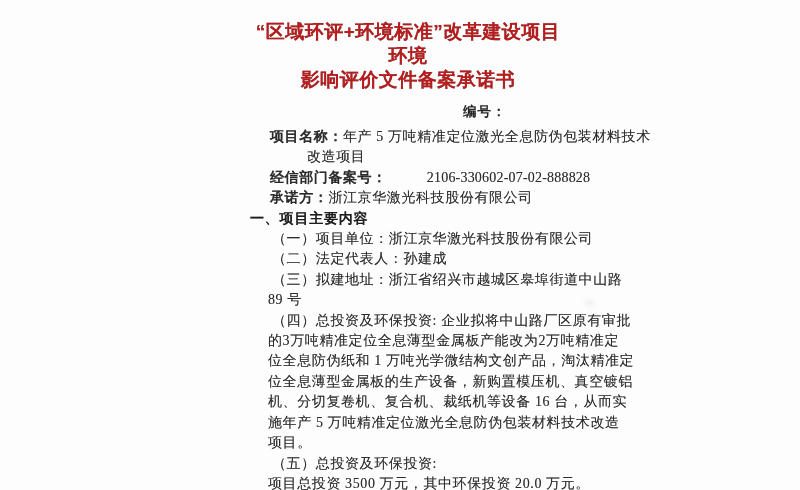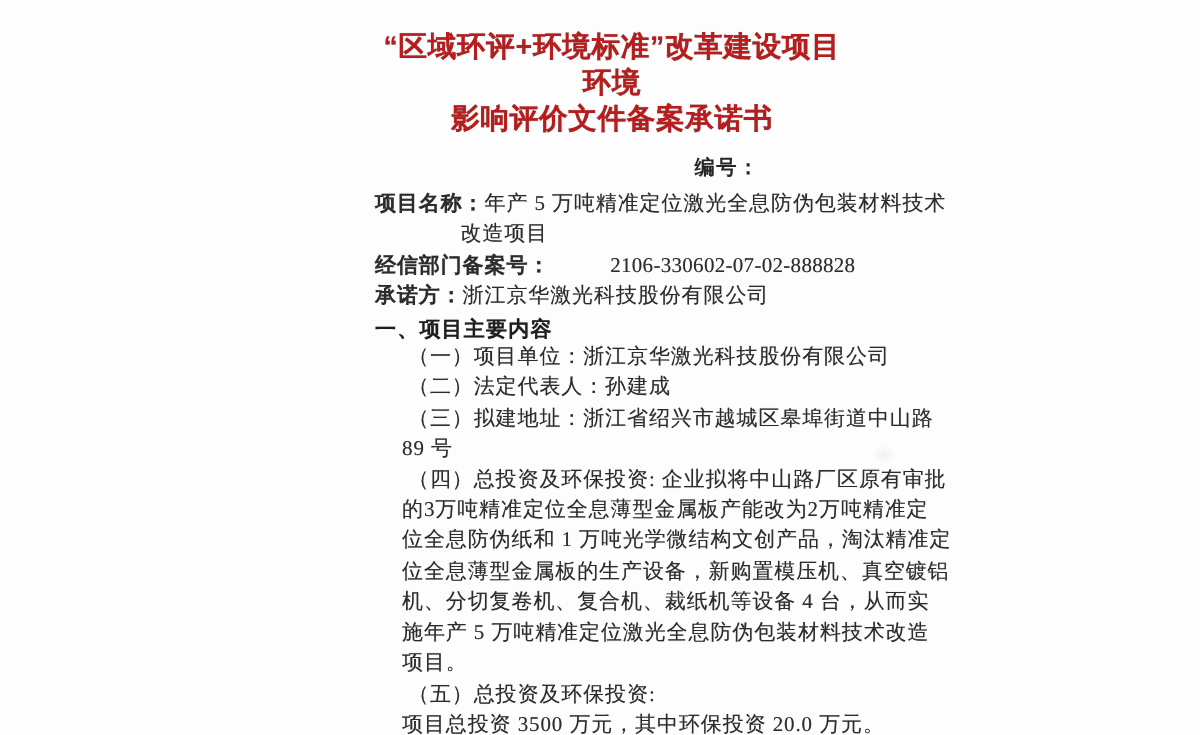--- a/index.html
+++ b/index.html
@@ -38,23 +38,23 @@
   }
   .body-block { margin-top: 7px; }
   .bline {
     font-size: 14px;
     line-height: 20.4px;
     letter-spacing: 0.6px;
     color: #2c2c2c;
     white-space: nowrap;
     text-shadow: 0 0 0.5px rgba(50,50,50,0.45);
   }
-  .bline b, .bline .lbl { font-weight: 600; }
+  .bline b, .bline .lbl { font-weight: 600; margin-left: 20px; }
   .heading {
-    font-family: Liberation Sans, sans-serif;
+    font-family: Liberation Mono, monospace;
     font-weight: 700;
     color: #1e1e1e;
     letter-spacing: 0.8px;
   }
   .ind-item { padding-left: 22px; }
   .ind-wrap { padding-left: 18px; }
   .ind-cont { padding-left: 57px; }
   .num { letter-spacing: 0.2px; margin-left: 40px; }
   
   .artifact {
@@ -93,21 +93,21 @@
 
     <div class="bline ind-item">（一）项目单位：浙江京华激光科技股份有限公司</div>
     <div class="bline ind-item">（二）法定代表人：孙建成</div>
     <div class="bline ind-item">（三）拟建地址：浙江省绍兴市越城区皋埠街道中山路</div>
     <div class="bline ind-wrap">89 号</div>
 
     <div class="bline ind-item">（四）总投资及环保投资: 企业拟将中山路厂区原有审批</div>
     <div class="bline ind-wrap">的3万吨精准定位全息薄型金属板产能改为2万吨精准定</div>
     <div class="bline ind-wrap">位全息防伪纸和 1 万吨光学微结构文创产品，淘汰精准定</div>
     <div class="bline ind-wrap">位全息薄型金属板的生产设备，新购置模压机、真空镀铝</div>
-    <div class="bline ind-wrap">机、分切复卷机、复合机、裁纸机等设备 4 台，从而实</div>
+    <div class="bline ind-wrap">机、分切复卷机、复合机、裁纸机等设备 16 台，从而实</div>
     <div class="bline ind-wrap">施年产 5 万吨精准定位激光全息防伪包装材料技术改造</div>
     <div class="bline ind-wrap">项目。</div>
 
     <div class="bline ind-item">（五）总投资及环保投资:</div>
     <div class="bline ind-wrap">项目总投资 3500 万元，其中环保投资 20.0 万元。</div>
 
   </div>
 </div>
 
 <div class="artifact a1"></div>

